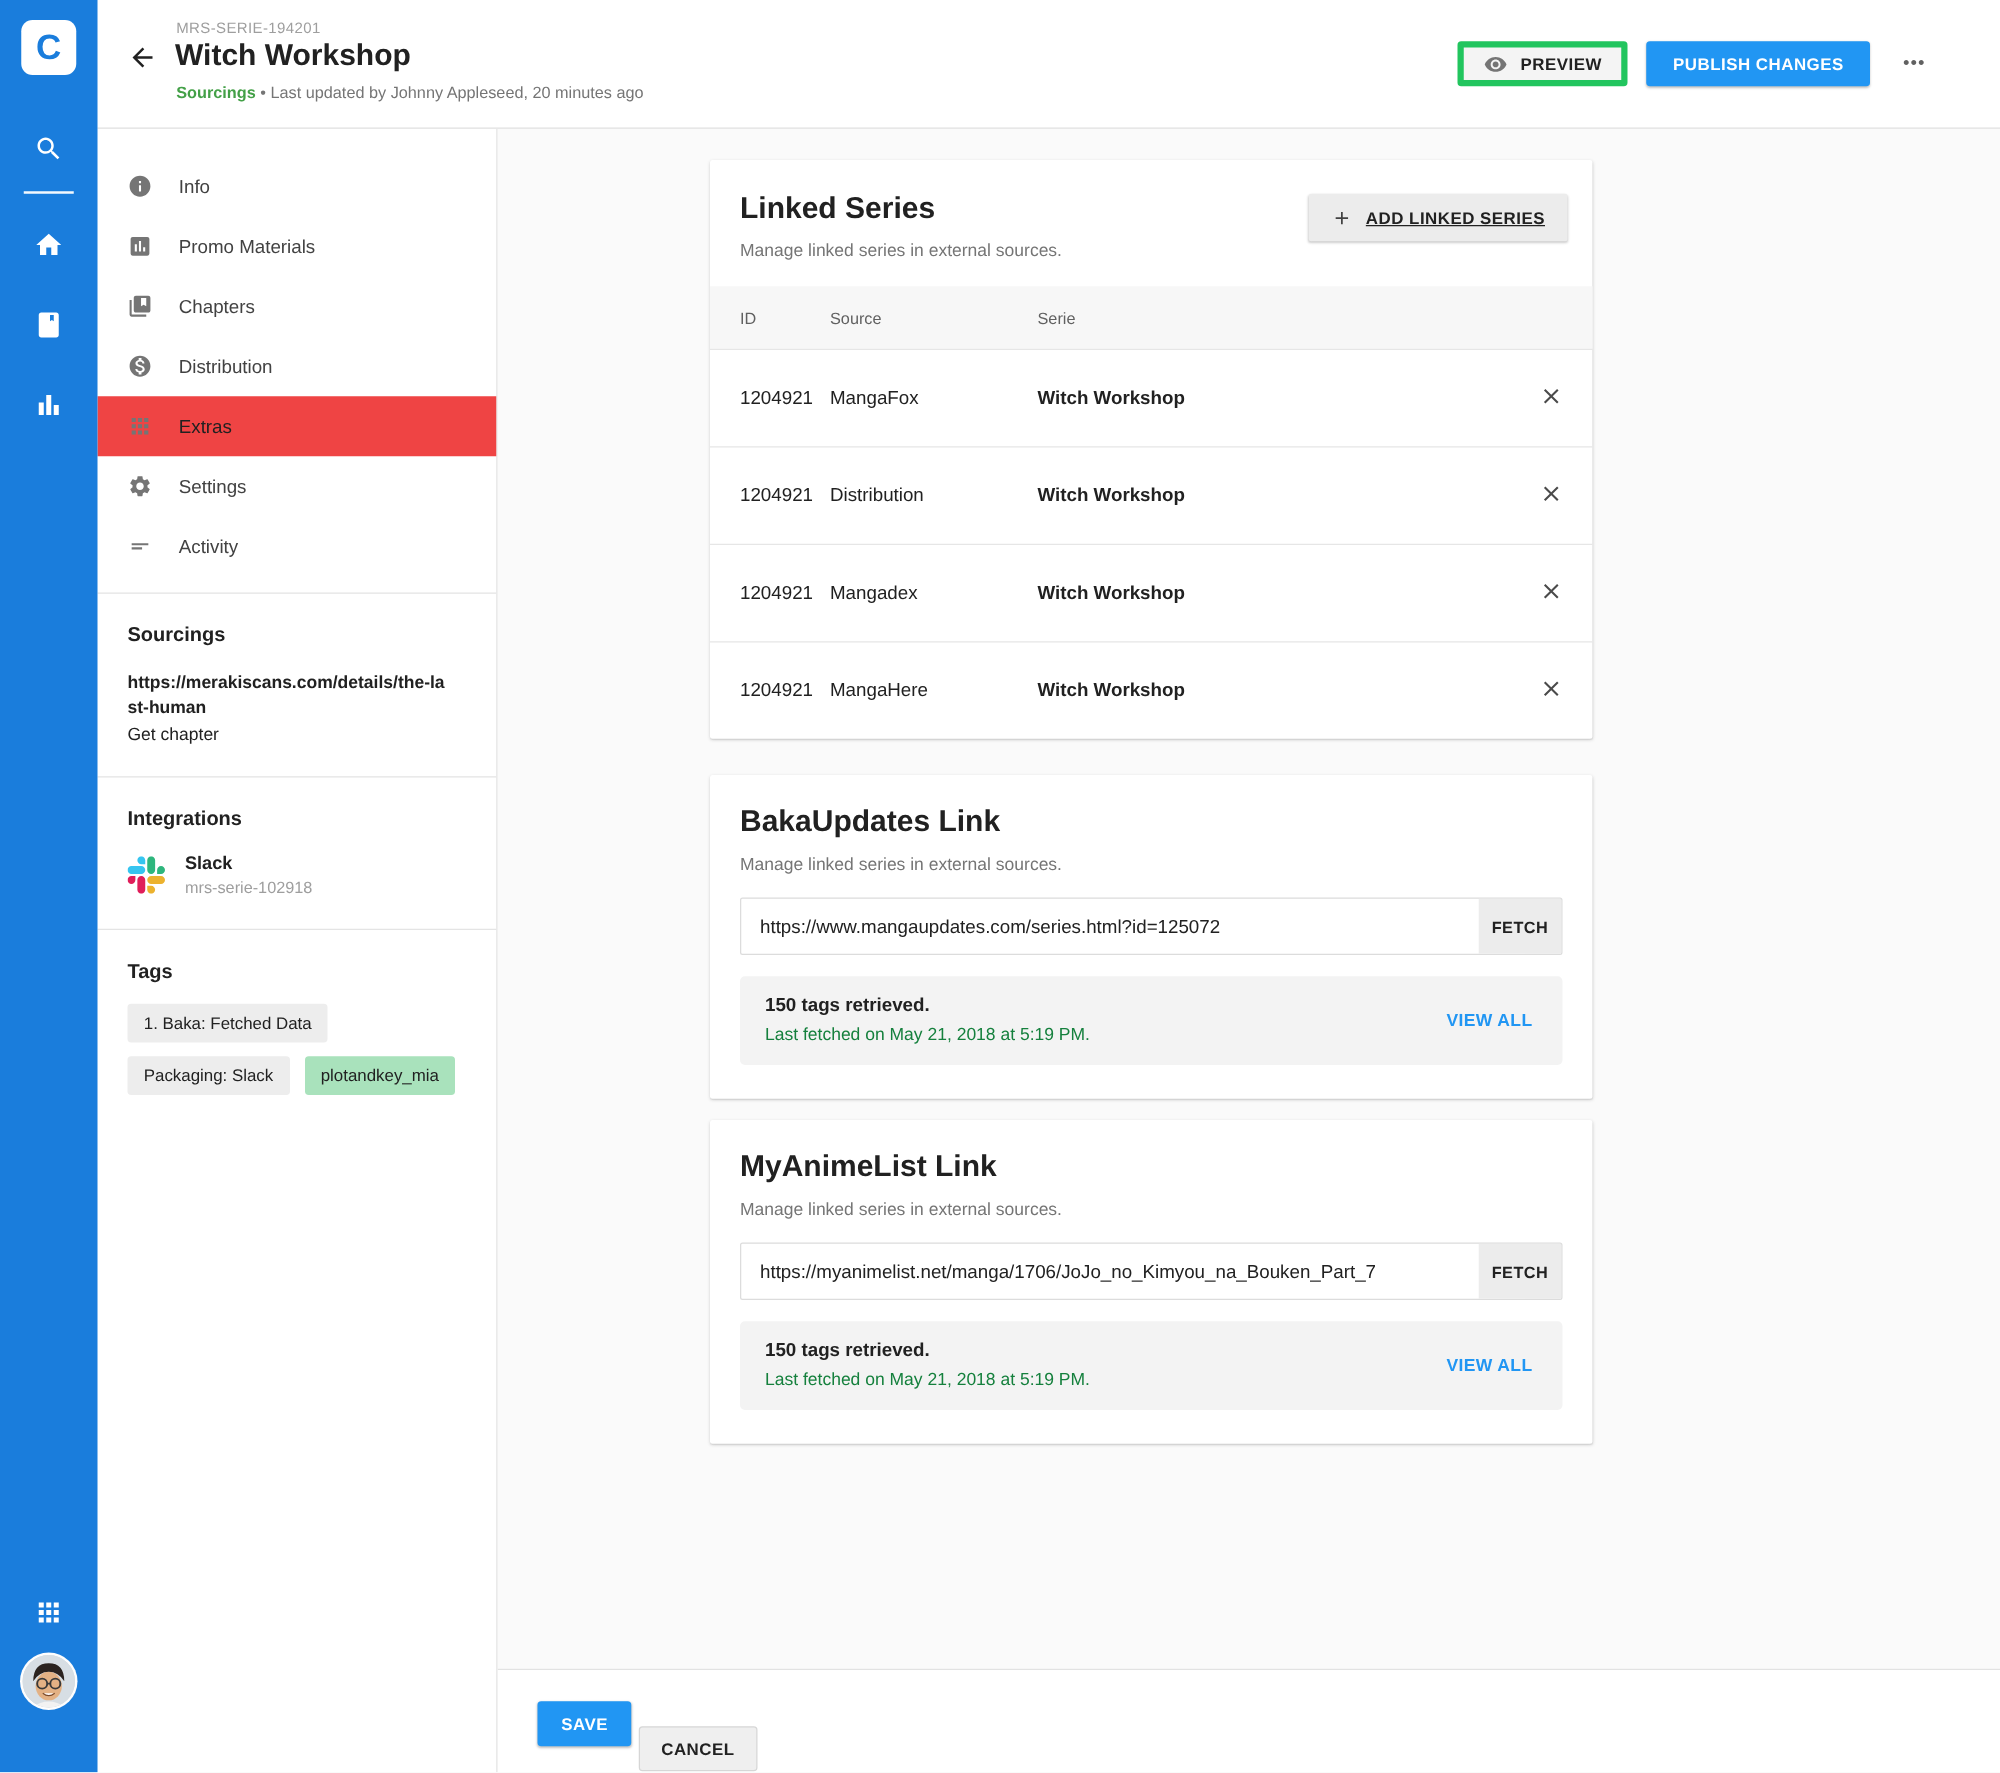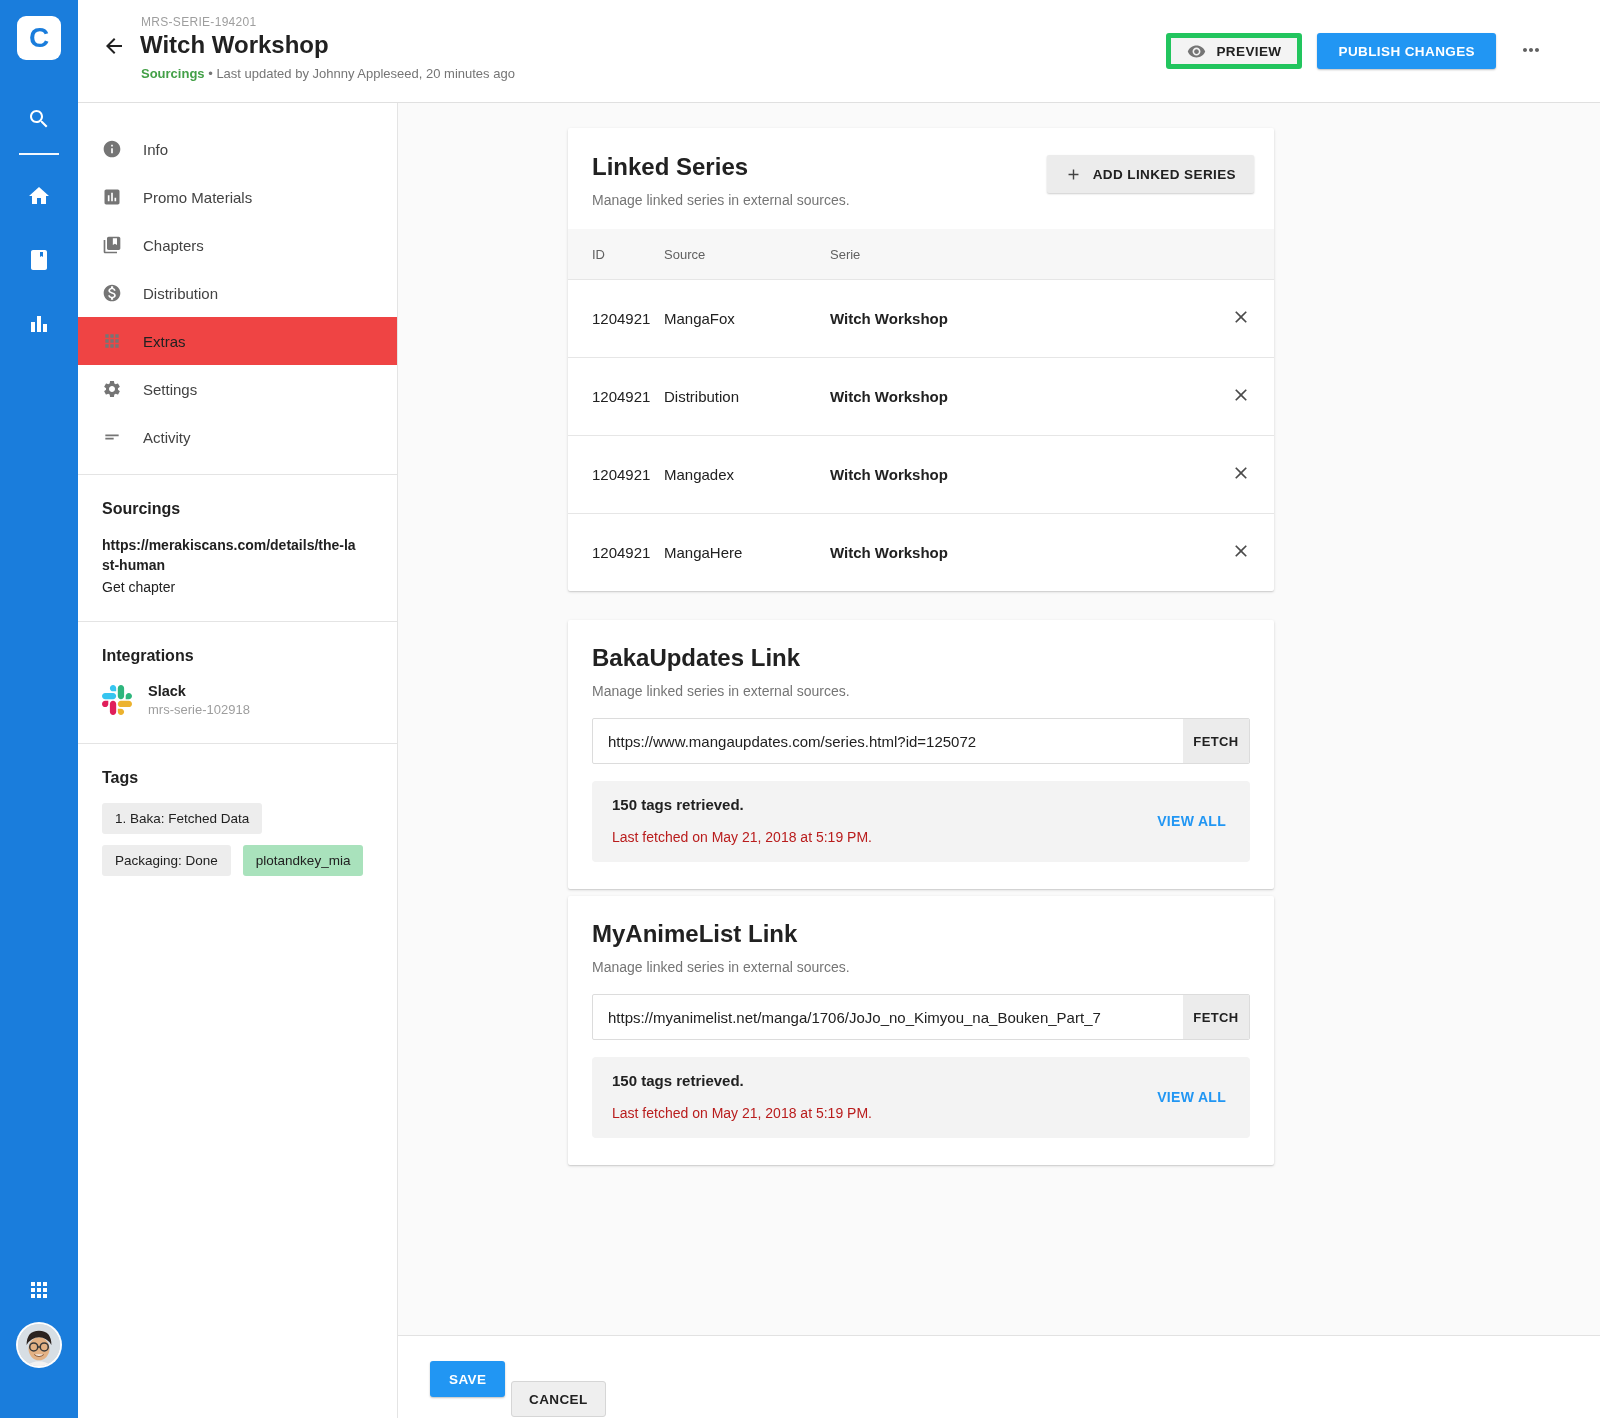--- a/index.html
+++ b/index.html
@@ -60,21 +60,21 @@
   .chip.chip-green { background:#a9e2bc; }
 
   
   .main { position:absolute; left:398px; top:103px; width:1202px; height:1315px; background:#fafafa; }
   .card { position:absolute; left:170px; width:706px; background:#fff; border-radius:2px;
           box-shadow:0 1px 3px rgba(0,0,0,0.14), 0 1px 1px rgba(0,0,0,0.08); }
   .card-head { position:relative; padding:25px 24px 21px; }
   .card-title { font-size:24px; font-weight:bold; color:#212121; }
   .card-sub { margin-top:11px; font-size:14px; color:#757575; }
   .add-btn { position:absolute; right:20px; top:27px; padding:0 18px; height:38px; background:#ececec; border:none;
-             border-radius:2px; box-shadow:0 1px 2px rgba(0,0,0,0.2); gap:11px; color:#212121; }
+             border-radius:2px; box-shadow:0 1px 2px rgba(0,0,0,0.2); gap:11px; color:#212121;text-decoration:underline; }
   .add-btn svg { width:17px; height:17px; fill:#424242; }
 
   
   .ls-thead { display:flex; align-items:center; height:50px; background:#f7f7f7; font-size:13px; color:#616161; }
   .ls-row { display:flex; align-items:center; height:78px; border-top:1px solid #e6e6e6; font-size:15px; color:#212121;justify-content:flex-end; }
   .col-id { width:96px; padding-left:24px; flex:none; }
   .col-source { width:166px; flex:none; }
   .col-serie { flex:1; }
   .ls-row .col-serie { font-weight:bold; }
   .col-close { width:66px; flex:none; display:flex; justify-content:center; }
@@ -83,21 +83,21 @@
 
   
   .link-card { padding:24px 24px 27px; }
   .input-row { margin-top:19px; display:flex; height:46px; border:1px solid #dcdcdc; border-radius:2px; background:#fff; }
   .url-input { flex:1; border:none; outline:none; padding:0 15px; font-family:inherit; font-size:15px; color:#212121; background:transparent; }
   .fetch-btn { width:66px; height:100%; background:#ececec; border:none; border-radius:0 1px 1px 0;
                font-family:inherit; font-size:13px; font-weight:bold; letter-spacing:.4px; color:#212121; cursor:pointer; }
   .result-box { margin-top:17px; background:#f3f3f3; border-radius:4px; padding:15px 20px 17px; display:flex; align-items:center; }
   .result-text { flex:1; }
   .result-title { font-size:15px; font-weight:bold; color:#212121; }
-  .result-detail { margin-top:16px; font-size:14px; color:#b91c1c; }
+  .result-detail { margin-top:6px; font-size:14px; color:#15803d; }
   .view-all { background:none; border:none; color:#2196f3; font-family:inherit; font-size:14px; font-weight:bold;
               letter-spacing:.3px; cursor:pointer; padding:0 4px; }
 
   .card-linked { top:25px; }
   .card-baka { top:517px; }
   .card-mal { top:793px; }
 
   
   .actionbar { position:absolute; left:0; right:0; top:1232px; bottom:0; background:#fff; border-top:1px solid #e2e2e2; }
   .save-btn { position:absolute; left:32px; top:25px; padding:0 19px; background:#2196f3; border:none; color:#fff;
@@ -251,21 +251,21 @@
           <div class="integration-name">Slack</div>
           <div class="integration-id">mrs-serie-102918</div>
         </div>
       </div>
     </div>
 
     <div class="side-section tags-section">
       <h3>Tags</h3>
       <div class="chips">
         <span class="chip">1. Baka: Fetched Data</span>
-        <span class="chip">Packaging: Done</span>
+        <span class="chip">Packaging: Slack</span>
         <span class="chip chip-green">plotandkey_mia</span>
       </div>
     </div>
   </nav>
 
   <main class="main">
 
     <section class="card card-linked">
       <div class="card-head">
         <h2 class="card-title">Linked Series</h2>

